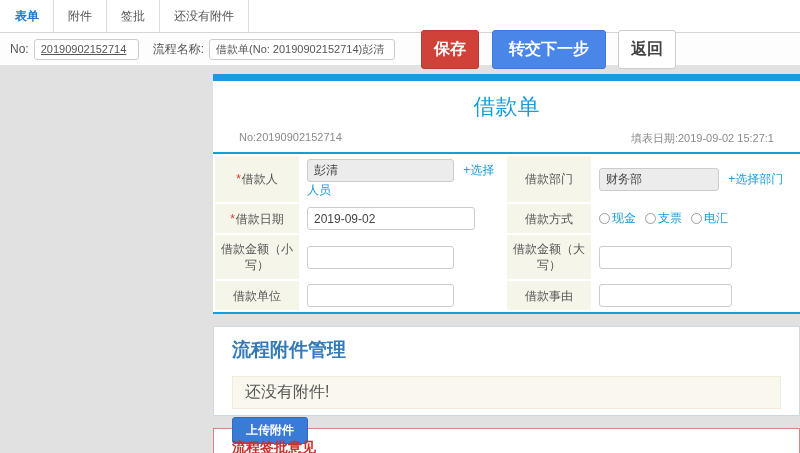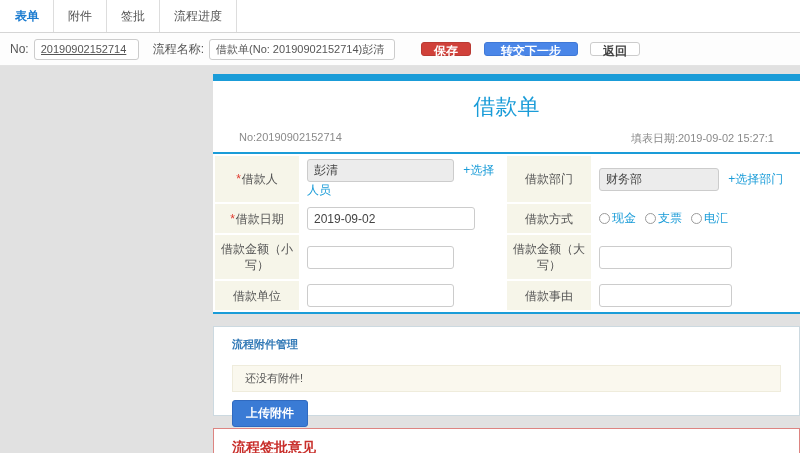--- a/index.html
+++ b/index.html
@@ -13,21 +13,21 @@
   .tab:first-child { border-left:1px solid #fff; }
   .tab.active { color:#1a7bd0; font-weight:bold; }
 
   
   .toolbar { display:flex; align-items:center; height:33px; padding:0 10px; background:#fdfdfd; border-bottom:1px solid #e3e3e3; }
   .toolbar label { color:#555; margin-right:5px; }
   .toolbar input { height:21px; border:1px solid #ccc; border-radius:3px; padding:1px 6px; font-size:11px; color:#555;
                    font-family:"Liberation Sans",sans-serif; }
   .no-input { width:105px; margin-right:14px;text-decoration:underline; }
   .name-input { width:186px; }
-  .btn { height:14px; padding:0 12px; font-size:12px; font-weight:bold; border-radius:3px; border:1px solid transparent; cursor:pointer;
+  .btn { height:39px; padding:0 12px; font-size:16px; font-weight:bold; border-radius:3px; border:1px solid transparent; cursor:pointer;
          font-family:Liberation Serif, serif; }
   .btn-save { background:#d0413a; border-color:#b93a33; color:#fff; margin-left:26px; }
   .btn-next { background:#4a86e8; border-color:#3f78d6; color:#fff; margin-left:13px; padding:0 16px; }
   .btn-back { background:#fff; border-color:#ccc; color:#444; margin-left:12px; }
 
   
   .content { height:401px; background:#e1e1e1; padding:8px 0 0 213px; }
   .main-col { width:587px; }
 
   
@@ -51,37 +51,37 @@
   .inp-date { width:168px; background:#fff; }
   .inp-amt-l { width:147px; } .inp-amt-r { width:133px; }
   .inp-unit { width:147px; } .inp-reason { width:133px; }
   a.sel-link { color:#1a9cd8; text-decoration:none; margin-left:6px; font-size:12px; }
   .radio-group { display:flex; align-items:center; gap:9px; }
   .radio-opt { display:flex; align-items:center; gap:2px; color:#1a9cd8; cursor:pointer; }
   .radio-dot { width:11px; height:11px; border:1px solid #9b9b9b; border-radius:50%; background:#fff; display:inline-block; }
 
   
   .attach-card { margin-top:12px; background:#fff; border:1px solid #ccd9e0; padding:10px 18px 10px; height:90px; }
-  .attach-head { color:#337ab7; font-size:11px; font-weight:bold; }
-  .attach-empty { margin-top:13px; background:#faf8ee; border:1px solid #efecdc; color:#555; padding:5px 12px; font-size:11px; }
+  .attach-head { color:#337ab7; font-size:19px; font-weight:bold; }
+  .attach-empty { margin-top:13px; background:#faf8ee; border:1px solid #efecdc; color:#555; padding:5px 12px; font-size:16px; }
   .btn-upload { margin-top:8px; background:#3a7bd5; border:1px solid #306ac0; color:#fff; font-weight:bold; font-size:12px;
                 padding:4px 13px; border-radius:3px; cursor:pointer; font-family:"Liberation Sans",sans-serif; }
 
   
   .approve-card { margin-top:12px; background:#fff; border:1px solid #dd8481; padding:10px 18px; height:200px; }
   .approve-head { color:#c9302c; font-size:14px; font-weight:bold; }
 </style>
 </head>
 <body>
 
 <div class="tabbar">
   <div class="tab active">表单</div>
   <div class="tab">附件</div>
   <div class="tab">签批</div>
-  <div class="tab">流程进度</div>
+  <div class="tab">还没有附件</div>
 </div>
 
 <div class="toolbar">
   <label>No:</label>
   <input class="no-input" type="text" value="20190902152714" style="">
   <label>流程名称:</label>
   <input class="name-input" type="text" value="借款单(No: 20190902152714)彭清" style="">
   <button class="btn btn-save">保存</button>
   <button class="btn btn-next">转交下一步</button>
   <button class="btn btn-back">返回</button>

